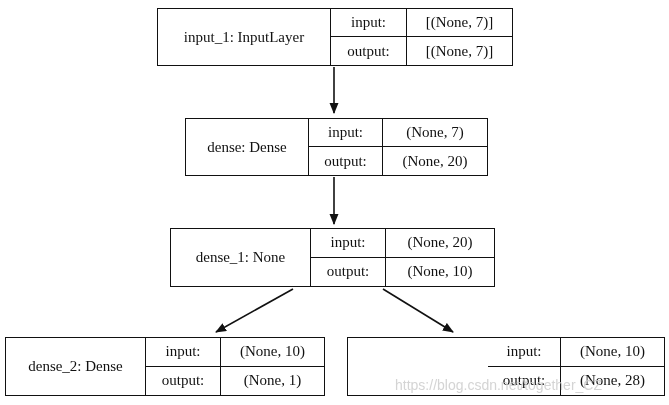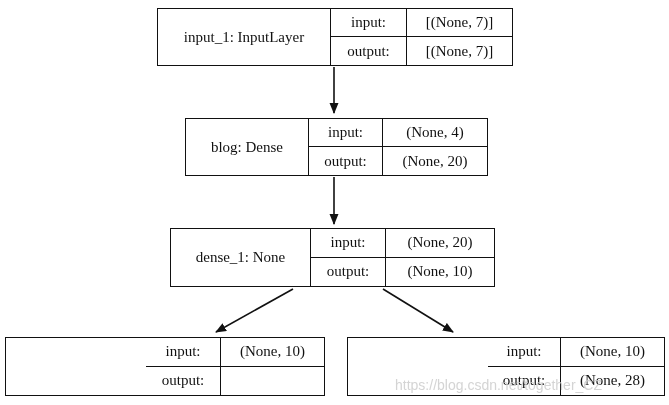--- a/index.html
+++ b/index.html
@@ -84,39 +84,41 @@
 
   <div class="node" id="node-0">
     <div class="cell cell-label">input_1: InputLayer</div>
     <div class="cell cell-key1">input:</div>
     <div class="cell cell-val1">[(None, 7)]</div>
     <div class="cell cell-key2">output:</div>
     <div class="cell cell-val2">[(None, 7)]</div>
   </div>
 
   <div class="node" id="node-1">
-    <div class="cell cell-label">blog: Dense</div>
+    <div class="cell cell-label">dense: Dense</div>
     <div class="cell cell-key1">input:</div>
-    <div class="cell cell-val1">(None, 4)</div>
+    <div class="cell cell-val1">(None, 7)</div>
     <div class="cell cell-key2">output:</div>
     <div class="cell cell-val2">(None, 20)</div>
   </div>
 
   <div class="node" id="node-2">
     <div class="cell cell-label">dense_1: None</div>
     <div class="cell cell-key1">input:</div>
     <div class="cell cell-val1">(None, 20)</div>
     <div class="cell cell-key2">output:</div>
     <div class="cell cell-val2">(None, 10)</div>
   </div>
 
   <div class="node" id="node-3">
+    <div class="cell cell-label">dense_2: Dense</div>
     <div class="cell cell-key1">input:</div>
     <div class="cell cell-val1">(None, 10)</div>
     <div class="cell cell-key2">output:</div>
+    <div class="cell cell-val2">(None, 1)</div>
   </div>
 
   <div class="node" id="node-4">
     <div class="cell cell-key1">input:</div>
     <div class="cell cell-val1">(None, 10)</div>
     <div class="cell cell-key2">output:</div>
     <div class="cell cell-val2">(None, 28)</div>
   </div>
 
   <div class="watermark">https://blog.csdn.net/together_CZ</div>

